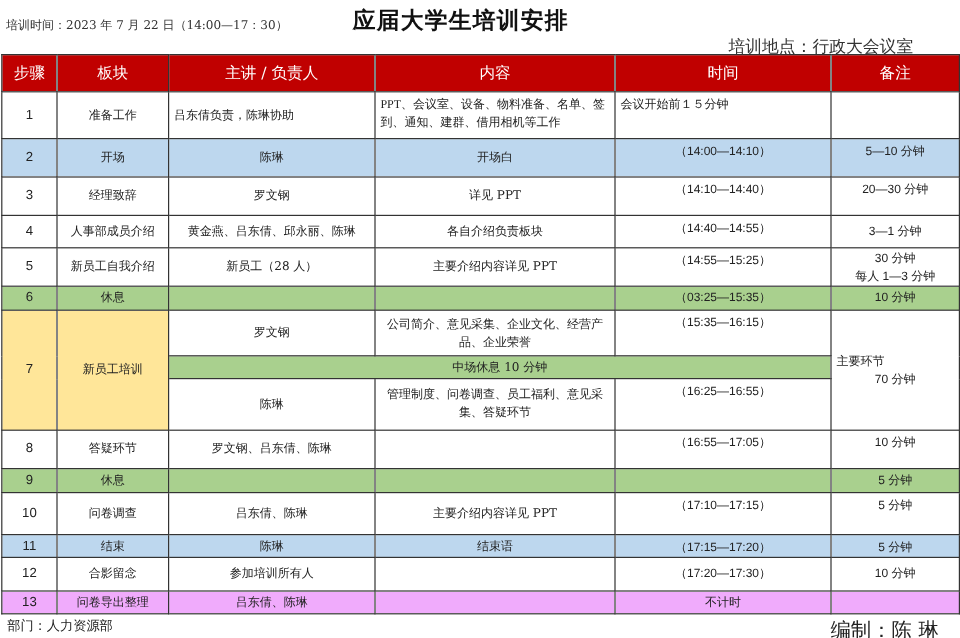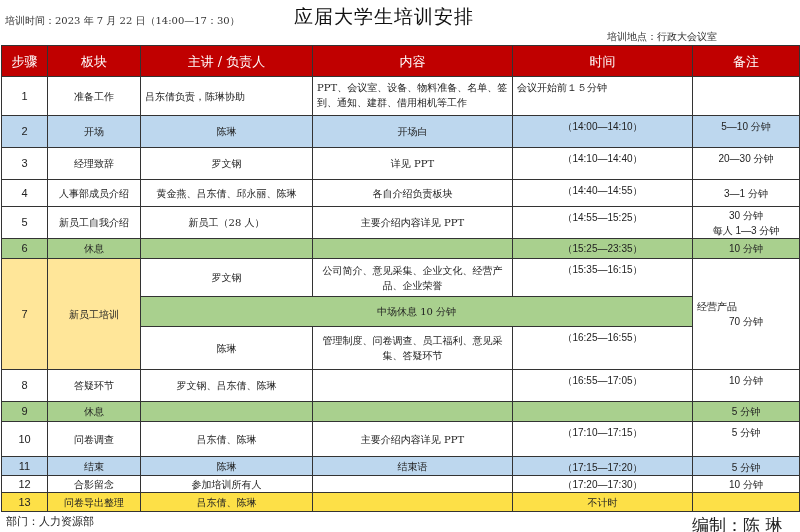--- a/index.html
+++ b/index.html
@@ -4,52 +4,52 @@
 <style>
   * { box-sizing: border-box; margin: 0; padding: 0; }
   body {
     width: 800px; height: 532px; background: #ffffff; overflow: hidden;
     font-family: "DejaVu Serif", "Liberation Serif", serif;
     color: #222;
     position: relative;
   }
   .title {
     position: absolute; top: 4px; left: 0; width: 768px; text-align: center;
-    font-size: 19px; font-weight: normal; letter-spacing: 1px; color: #111;
+    font-size: 19px; font-weight: bold; letter-spacing: 1px; color: #111;
   }
   .meta-left {
     position: absolute; top: 14px; left: 5px; font-size: 10px; color: #333;
   }
   .meta-right {
-    position: absolute; top: 30px; left: 607px; font-size: 10px; color: #333;
+    position: absolute; top: 30px; left: 607px; font-size: 14px; color: #333;
   }
   table {
     position: absolute; top: 45px; left: 1px; width: 798px;
     border-collapse: collapse; table-layout: fixed;
     font-size: 10px;
   }
   td, th {
     border: 1px solid #333;
     padding: 0 4px;
     vertical-align: middle;
     overflow: hidden;
     line-height: 15px;
   }
   th {
     background: #c00000; color: #fff; font-weight: normal; font-size: 13px;
     height: 31px; text-align: center; margin-left: 18px;
   }
   .c { text-align: center; }
   .l { text-align: left; }
-  .top { vertical-align: top; padding-top: 3px; }
+  .top { vertical-align: top; padding-top: 3px; font-family: Liberation Serif, serif; }
   .num { font-family: "Liberation Sans", sans-serif; font-size: 11px; }
   .sans { font-family: "Liberation Sans", "DejaVu Sans", sans-serif; text-align: center; }
   .blue td { background: #bdd7ee; }
   .green td { background: #a9d08e; }
-  .gray td { background: #fde047; }
+  .gray td { background: #f0abfc; }
   td.yellow { background: #ffe699; }
   td.green-cell { background: #a9d08e; }
   .footer-left {
     position: absolute; top: 514px; left: 6px; font-size: 11px; color: #222;
   }
   .footer-right {
     position: absolute; top: 514px; left: 692px; font-size: 17px; color: #222;
   }
 </style>
 </head>
@@ -126,37 +126,37 @@
         <div>30 分钟</div>
         <div>每人 1—3 分钟</div>
       </td>
     </tr>
 
     <tr class="green" style="height:20px">
       <td class="c num">6</td>
       <td class="c">休息</td>
       <td></td>
       <td></td>
-      <td class="l sans">（15:25—23:35）</td>
+      <td class="l sans">（03:25—15:35）</td>
       <td class="c sans">10 分钟</td>
     </tr>
 
     <tr style="height:38px">
       <td rowspan="3" class="c num yellow">7</td>
       <td rowspan="3" class="c yellow">新员工培训</td>
       <td class="c">罗文钢</td>
       <td class="c">公司简介、意见采集、企业文化、经营产品、企业荣誉</td>
       <td class="l top sans">（15:35—16:15）</td>
       <td rowspan="3" class="l">
-        <div>经营产品</div>
+        <div>主要环节</div>
         <div class="sans">70 分钟</div>
       </td>
     </tr>
 
-    <tr style="height:30px">
+    <tr style="height:19px">
       <td colspan="3" class="c green-cell">中场休息 10 分钟</td>
     </tr>
 
     <tr style="height:43px">
       <td class="c">陈琳</td>
       <td class="c">管理制度、问卷调查、员工福利、意见采集、答疑环节</td>
       <td class="l top sans">（16:25—16:55）</td>
     </tr>
 
     <tr style="height:32px">
@@ -188,21 +188,21 @@
 
     <tr class="blue" style="height:15px">
       <td class="c num">11</td>
       <td class="c">结束</td>
       <td class="c">陈琳</td>
       <td class="c">结束语</td>
       <td class="l top sans">（17:15—17:20）</td>
       <td class="l top sans">5 分钟</td>
     </tr>
 
-    <tr style="height:17px">
+    <tr style="height:28px">
       <td class="c num">12</td>
       <td class="c">合影留念</td>
       <td class="c">参加培训所有人</td>
       <td></td>
       <td class="l sans">（17:20—17:30）</td>
       <td class="l sans">10 分钟</td>
     </tr>
 
     <tr class="gray" style="height:19px">
       <td class="c num">13</td>

